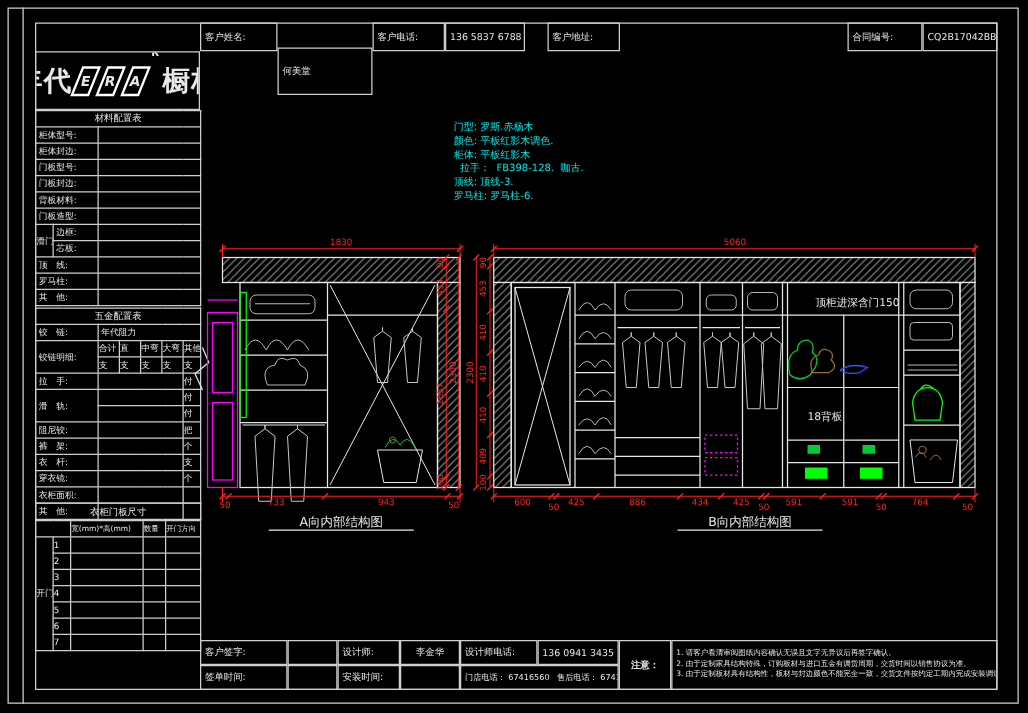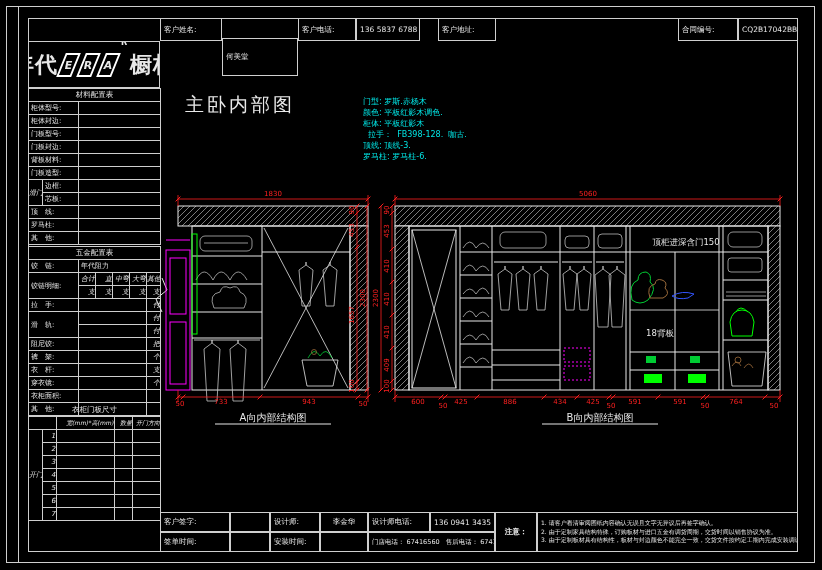--- a/index.html
+++ b/index.html
@@ -8,22 +8,22 @@
   .abs { position:absolute; }
   .sheet { position:relative; width:822px; height:570px; background:#000; }
   .frame { border:1px solid #cfcfcf; }
   .cell { border:1px solid #cfcfcf; display:flex; align-items:center; padding:0 3px;
     font-size:7.5px; white-space:nowrap; overflow:hidden; }
   .cell.ctr { justify-content:center; }
   table { border-collapse:collapse; table-layout:fixed; width:132px; }
   td { border:1px solid #cfcfcf; font-size:7px; height:13px; padding:0 2px;
     white-space:nowrap; overflow:hidden; color:#e8e8e8; }
   td.t { text-align:center; font-size:7.5px; }
-  td.u { text-align:right; padding:0;font-style:italic; }
-  td.vert { text-align:center; line-height:8px; font-size:7px; padding:0;font-style:italic; }
+  td.u { text-align:left; padding:0; }
+  td.vert { text-align:center; line-height:8px; font-size:7px; padding:0; }
   .logo-wrap { display:flex; align-items:center; justify-content:center; gap:3px; height:100%; }
   .logo-big { font-size:22px; font-weight:bold; letter-spacing:1px; }
   .para { width:15px; height:24px; border:2px solid #fff; transform:skewX(-22deg);
     display:flex; align-items:center; justify-content:center; margin-right:2px; }
   .para span { transform:skewX(22deg); font-style:italic; font-weight:bold; font-size:11px; }
   .reg { font-size:8px; font-weight:bold; align-self:flex-start; margin-top:-4px; }
   .spec-line { font-size:8px; line-height:11px; color:#00e5e5; white-space:pre; }
   .note-line { font-size:6px; line-height:8.5px; white-space:nowrap; overflow:hidden; }
   .u-line { text-decoration:underline; }
   svg text { font-family:"DejaVu Sans","Liberation Sans",sans-serif; }
@@ -264,21 +264,20 @@
       <tr>
             <td class="u" style="height:11px;">7</td>
             <td></td>
             <td></td>
             <td></td>
           </tr>
     </tbody>
       </table>
   </div>
 
-  <div class="abs" style="left:185px;top:92px;font-size:19px;letter-spacing:3px;">主卧内部图</div>
   <div class="abs" style="left:363px;top:96px;">
     <div class="spec-line">门型: 罗斯.赤杨木</div>
     <div class="spec-line">颜色: 平板红影木调色.</div>
     <div class="spec-line">柜体: 平板红影木</div>
     <div class="spec-line">  拉手：  FB398-128.  咖古.</div>
     <div class="spec-line">顶线: 顶线-3.</div>
     <div class="spec-line">罗马柱: 罗马柱-6.</div>
   </div>
 
   <svg class="abs" style="left:0;top:0;" width="822" height="570" viewBox="0 0 822 570">

